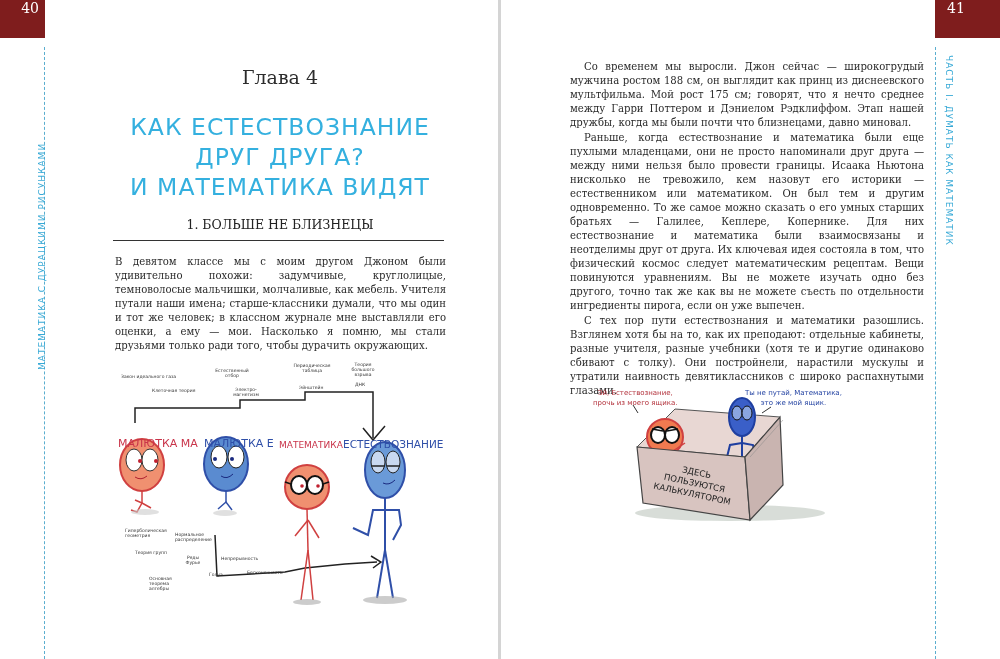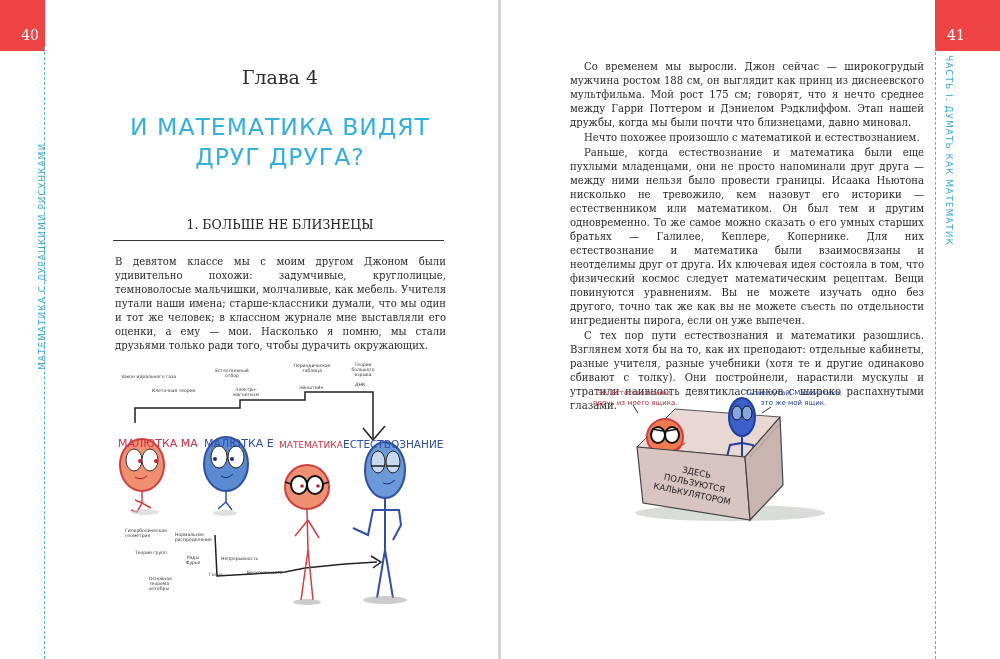--- a/index.html
+++ b/index.html
@@ -5,22 +5,22 @@
   * { box-sizing: border-box; margin: 0; padding: 0; }
   html, body { width: 1000px; height: 659px; overflow: hidden; background: #ffffff; }
   body { position: relative; font-family: "DejaVu Serif", serif; color: #2a2a2a; }
 
   .spread { position: absolute; left: 0; top: 0; width: 1000px; height: 659px; }
   .page { position: absolute; top: 0; height: 659px; background: #fff; }
   .page-left { left: 0; width: 499px; }
   .page-right { left: 501px; width: 499px; }
   .gutter { position: absolute; left: 498px; top: 0; width: 4px; height: 659px; background: #d4d4d4; }
 
-  .tab { position: absolute; top: 0; width: 45px; height: 51px; background: #ef4444; color: #fff;
-         font-family: "DejaVu Serif", serif; font-size: 14px; display: flex; align-items: flex-end;
+  .tab { position: absolute; top: 0; width: 45px; height: 38px; background: #7f1d1d; color: #fff;
+         font-family: "DejaVu Serif", serif; font-size: 14px; display: flex; align-items: flex-start;
          justify-content: flex-end; padding: 0 6px 8px 0; }
   .tab-left { left: 0; }
   .tab-right { left: 935px; width: 65px; justify-content: flex-start; padding-left: 12px; }
 
   .dashline { position: absolute; top: 47px; bottom: 0; width: 0; border-left: 1px dashed #5aaecf; }
   .dash-left { left: 44px; }
   .dash-right { left: 935px; }
 
   .runhead { position: absolute; font-family: "DejaVu Sans", sans-serif; font-size: 9px;
              letter-spacing: 1px; color: #37a9d6; white-space: nowrap; }
@@ -58,22 +58,23 @@
 
   <div class="page page-left">
     <div class="tab tab-left">
       <span>40</span>
     </div>
     <div class="dashline dash-left"></div>
     <div class="runhead runhead-left">МАТЕМАТИКА С ДУРАЦКИМИ РИСУНКАМИ</div>
 
     <div class="chapter-label">Глава 4</div>
     <h1 class="chapter-title">
+      <div>КАК ЕСТЕСТВОЗНАНИЕ</div>
+      <div>ДРУГ ДРУГА?</div>
       <div>И МАТЕМАТИКА ВИДЯТ</div>
-      <div>ДРУГ ДРУГА?</div>
     </h1>
     <div class="section-title">1. БОЛЬШЕ НЕ БЛИЗНЕЦЫ</div>
     <div class="section-rule"></div>
 
     <div class="body-text left-para">В девятом классе мы с моим другом Джоном были удивительно похожи: задумчивые, круглолицые, темноволосые мальчишки, молчаливые, как мебель. Учителя путали наши имена; старше-классники думали, что мы один и тот же человек; в классном журнале мне выставляли его оценки, а ему — мои. Насколько я помню, мы стали друзьями только ради того, чтобы дурачить окружающих.</div>
 
     <div class="illus-left">
       <svg width="350" height="250" viewBox="0 0 350 250">
 
         <polyline points="30,63 30,48 135,48 135,40 200,40 200,32 268,32 268,78" fill="none" stroke="#222" stroke-width="1.5"></polyline>
@@ -162,21 +163,20 @@
 
   <div class="page page-right"></div>
   <div class="tab tab-right">
     <span>41</span>
   </div>
   <div class="dashline dash-right"></div>
   <div class="runhead runhead-right">ЧАСТЬ I. ДУМАТЬ КАК МАТЕМАТИК</div>
 
   <div class="body-text right-block">
     <p>Со временем мы выросли. Джон сейчас — широкогрудый мужчина ростом 188 см, он выглядит как принц из диснеевского мультфильма. Мой рост 175 см; говорят, что я нечто среднее между Гарри Поттером и Дэниелом Рэдклиффом. Этап нашей дружбы, когда мы были почти что близнецами, давно миновал.</p>
-    <p>Нечто похожее произошло с математикой и естествознанием.</p>
     <p>Раньше, когда естествознание и математика были еще пухлыми младенцами, они не просто напоминали друг друга — между ними нельзя было провести границы. Исаака Ньютона нисколько не тревожило, кем назовут его историки — естественником или математиком. Он был тем и другим одновременно. То же самое можно сказать о его умных старших братьях — Галилее, Кеплере, Копернике. Для них естествознание и математика были взаимосвязаны и неотделимы друг от друга. Их ключевая идея состояла в том, что физический космос следует математическим рецептам. Вещи повинуются уравнениям. Вы не можете изучать одно без другого, точно так же как вы не можете съесть по отдельности ингредиенты пирога, если он уже выпечен.</p>
     <p>С тех пор пути естествознания и математики разошлись. Взглянем хотя бы на то, как их преподают: отдельные кабинеты, разные учителя, разные учебники (хотя те и другие одинаково сбивают с толку). Они постройнели, нарастили мускулы и утратили наивность девятиклассников с широко распахнутыми глазами.</p>
   </div>
 
   <div class="illus-right">
     <svg width="240" height="140" viewBox="0 0 240 140">
       <ellipse cx="125" cy="128" rx="95" ry="8" fill="#c8cfc8" opacity="0.7"></ellipse>
 
       <polygon points="32,62 70,24 175,32 140,72" fill="#e8d7d3" stroke="#555" stroke-width="1"></polygon>
 

